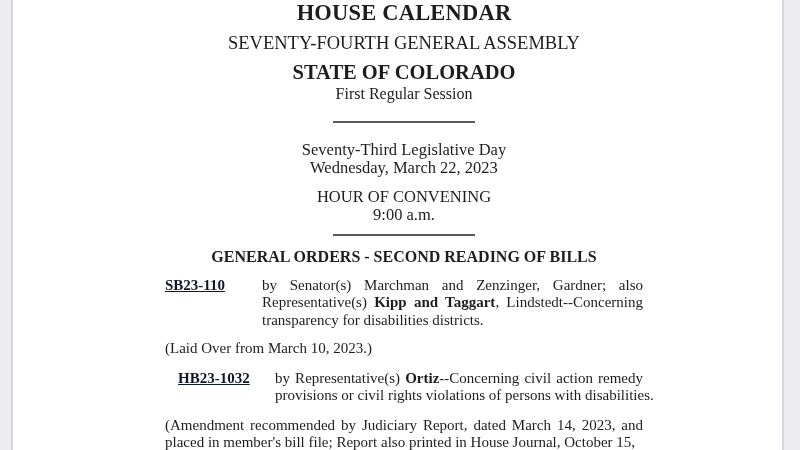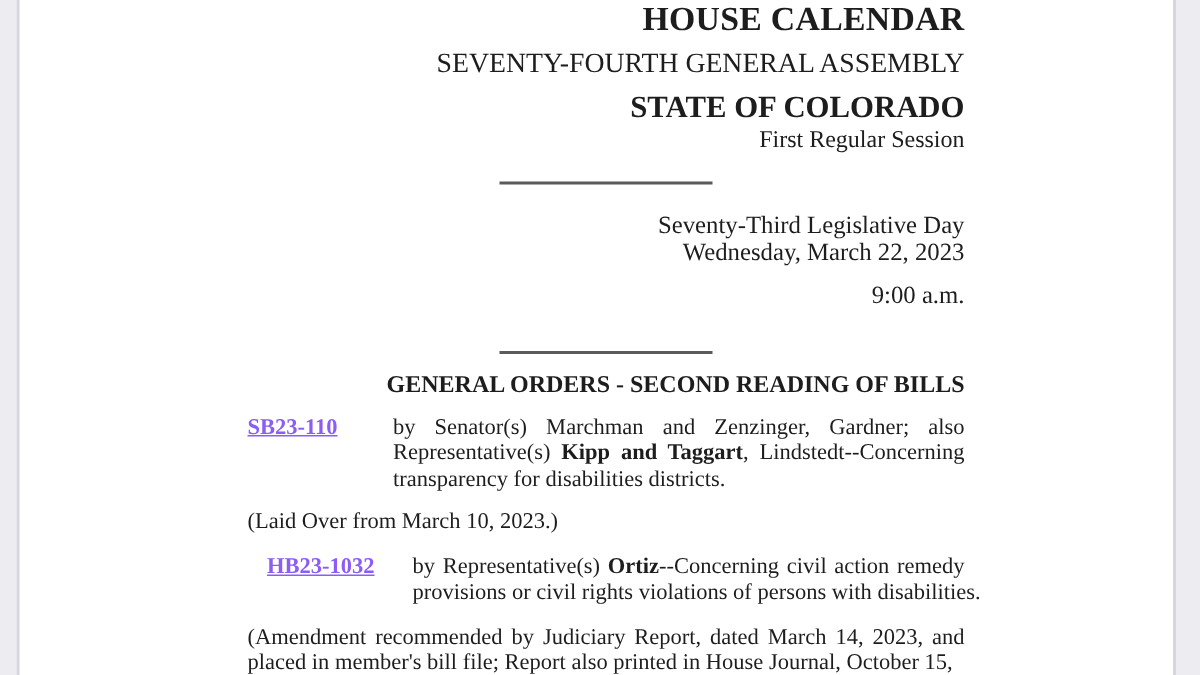--- a/index.html
+++ b/index.html
@@ -29,21 +29,21 @@
     filter: blur(0.3px);
   }
   .content {
     position: absolute;
     top: 0;
     left: 152px;
     width: 478px;
     height: 100%;
   }
   .blk { position: absolute; left: 0; right: 0; }
-  .ctr { text-align: right; }
+  .ctr { text-align: center; }
   .bold { font-weight: bold; }
 
   .doc-title    { top: 0;   font-size: 22.5px; line-height: 25px; letter-spacing: 0.2px; }
   .assembly     { top: 32px;  font-size: 18.5px; line-height: 23px; }
   .state        { top: 59px;  font-size: 20.5px; line-height: 26px; }
   .session      { top: 82px;  font-size: 16px;   line-height: 23px; }
 
   .rule {
     position: absolute;
     left: 50%;
@@ -63,21 +63,21 @@
   .bill-sb { top: 277px; }
   .bill-hb { top: 370px; margin-left: 13px; }
   .note-laid { top: 340px; font-family: Liberation Serif, serif; }
   .note-amend { top: 417px; }
 
   .bill-no {
     position: absolute;
     left: 0;
     top: 0;
     font-weight: bold;
-    color: #8b5cf6;
+    color: #0f172a;
     text-decoration: underline;
     cursor: pointer;
   }
   .bill-text { margin-left: 97px; }
 
   .jline { text-align: justify; text-align-last: justify; font-family: Liberation Serif, serif; }
   .nline { white-space: nowrap; }
 </style>
 </head>
 <body>
@@ -92,20 +92,21 @@
       <div class="blk ctr session">First Regular Session</div>
 
       <div class="rule rule-1"></div>
 
       <div class="blk ctr legday">
         <div>Seventy-Third Legislative Day</div>
         <div>Wednesday, March 22, 2023</div>
       </div>
 
       <div class="blk ctr hour">
+        <div>HOUR OF CONVENING</div>
         <div>9:00 a.m.</div>
       </div>
 
       <div class="rule rule-2"></div>
 
       <div class="blk ctr bold sec-head">GENERAL ORDERS - SECOND READING OF BILLS</div>
 
       <div class="bill bill-sb">
         <a class="bill-no">SB23-110</a>
         <div class="bill-text">

